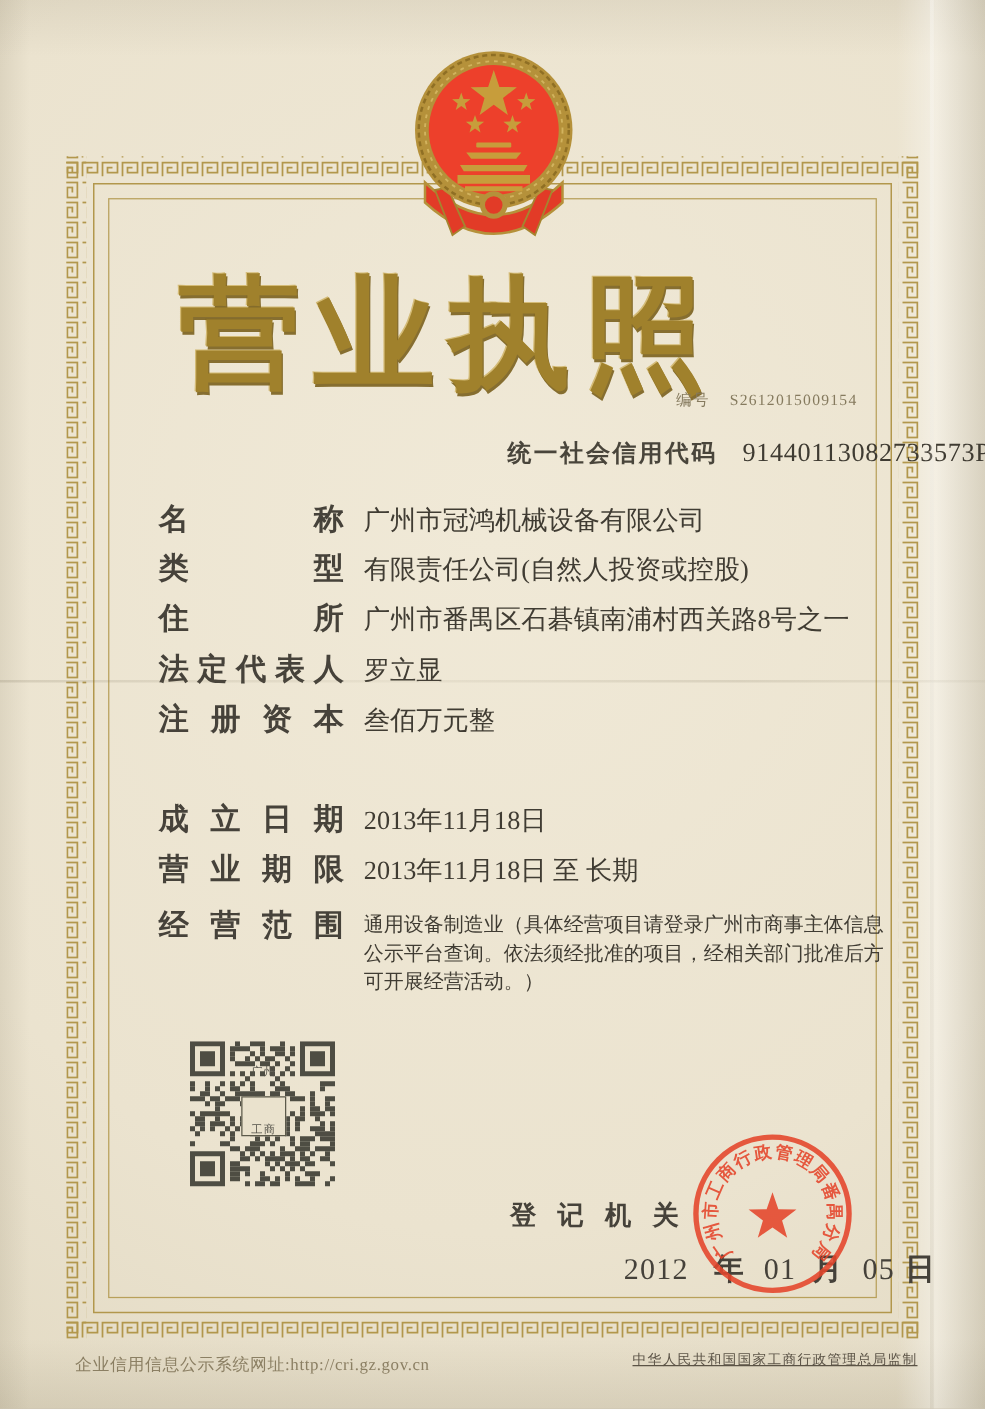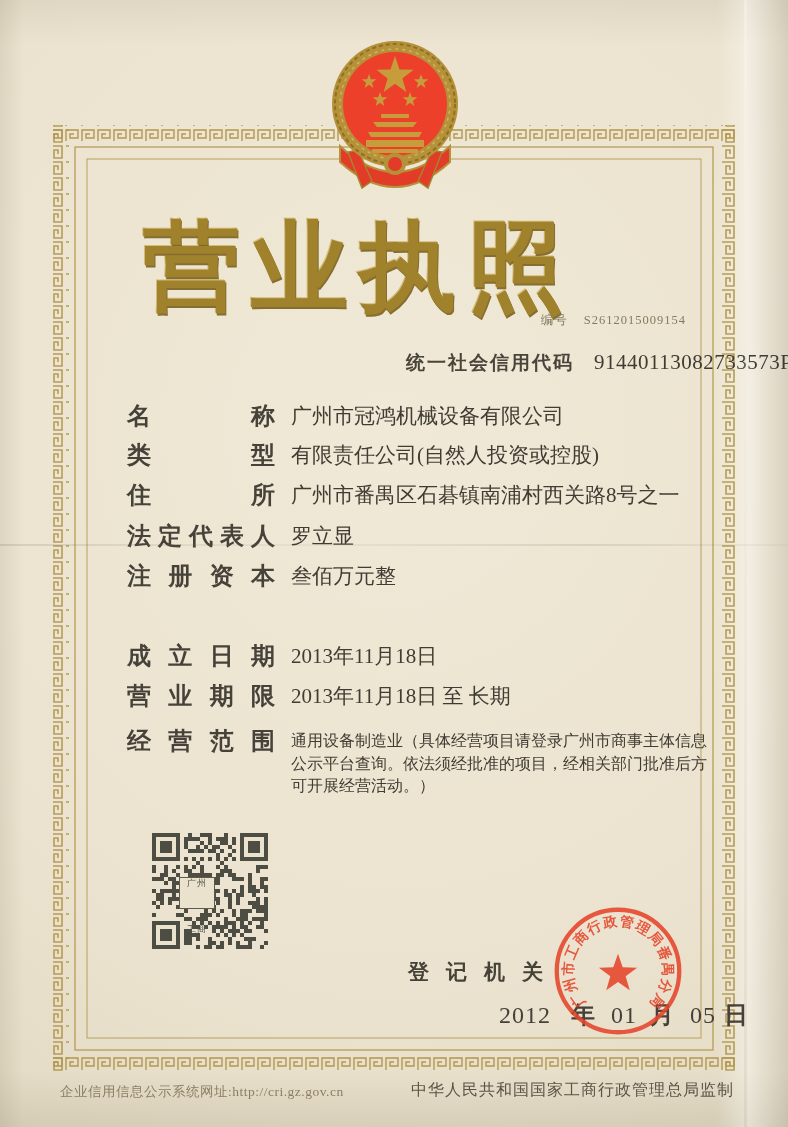--- a/index.html
+++ b/index.html
@@ -37,38 +37,38 @@
   .field-row{display:flex;align-items:flex-start;}
   .field-label{flex:0 0 148px;font-family:"Liberation Sans", sans-serif;font-weight:700;
     font-size:24px;color:#46423a;text-align:justify;text-align-last:justify;line-height:1;}
   .field-value{margin-left:16px;font-size:21px;color:#403c33;line-height:1.1;white-space:nowrap;margin-top:1px;}
   .r1{min-height:39px;} .r2{min-height:40px;} .r3{min-height:41px;} .r4{min-height:40px;}
   .r5{min-height:40px;} .r6{min-height:40px;margin-top:40px;} .r7{min-height:45px;}
   .r8 .field-value{white-space:normal;width:418px;font-size:16px;line-height:22.5px;}
 
   .qr{position:absolute;left:152px;top:833px;width:116px;height:117px;}
   .qr svg{position:absolute;left:0;top:0;}
-  .qr-center{position:absolute;left:27px;top:44px;width:34px;height:30px;background:#eae2cd;
-    border:1px solid #5c5a4b;display:flex;flex-direction:column;align-items:center;justify-content:space-between;gap:36px;}
+  .qr-center{position:absolute;left:41px;top:44px;width:34px;height:30px;background:#eae2cd;
+    border:1px solid #5c5a4b;display:flex;flex-direction:column;align-items:center;justify-content:flex-end;gap:36px;}
   .qr-center span{font-size:9px;line-height:10px;color:#55534a;font-family:"Liberation Sans", sans-serif;letter-spacing:1px;}
 
   .reg-label{position:absolute;left:408px;top:958px;font-family:"Liberation Sans", sans-serif;
     font-weight:700;font-size:21px;color:#46423a;letter-spacing:17px;white-space:nowrap;}
   .reg-date{position:absolute;left:499px;top:999px;font-size:24px;color:#45413a;white-space:nowrap;}
   .reg-date .num{letter-spacing:1px;}
   .reg-date .u1{margin-left:20px;font-family:"Liberation Sans", sans-serif;font-weight:700;}
   .reg-date .n2{margin-left:16px;}
   .reg-date .u2{margin-left:13px;font-family:"Liberation Sans", sans-serif;font-weight:700;}
   .reg-date .n3{margin-left:16px;}
   .reg-date .u3{margin-left:8px;font-family:"Liberation Sans", sans-serif;font-weight:700;}
 
   .seal{position:absolute;left:551px;top:903px;width:134px;height:136px;opacity:.88;}
 
   .footer-left{position:absolute;left:60px;top:1083px;font-size:13.5px;color:#8b7f63;letter-spacing:.5px;}
-  .footer-right{position:absolute;right:54px;top:1080px;font-size:16px;color:#5b5346;letter-spacing:1px;}
+  .footer-right{position:absolute;right:54px;top:1080px;font-size:11px;color:#5b5346;letter-spacing:1px;text-decoration:underline;}
 </style>
 </head>
 <body>
 
 <div class="photo">
 
   <svg class="frame" width="788" height="1127" viewBox="0 0 788 1127">
     <defs>
       <pattern id="mh" width="16" height="16" patternUnits="userSpaceOnUse">
         <path d="M2 14 V2 H14 V10 H6 V6 H10" fill="none" stroke="#b2974c" stroke-width="1.4"></path>

